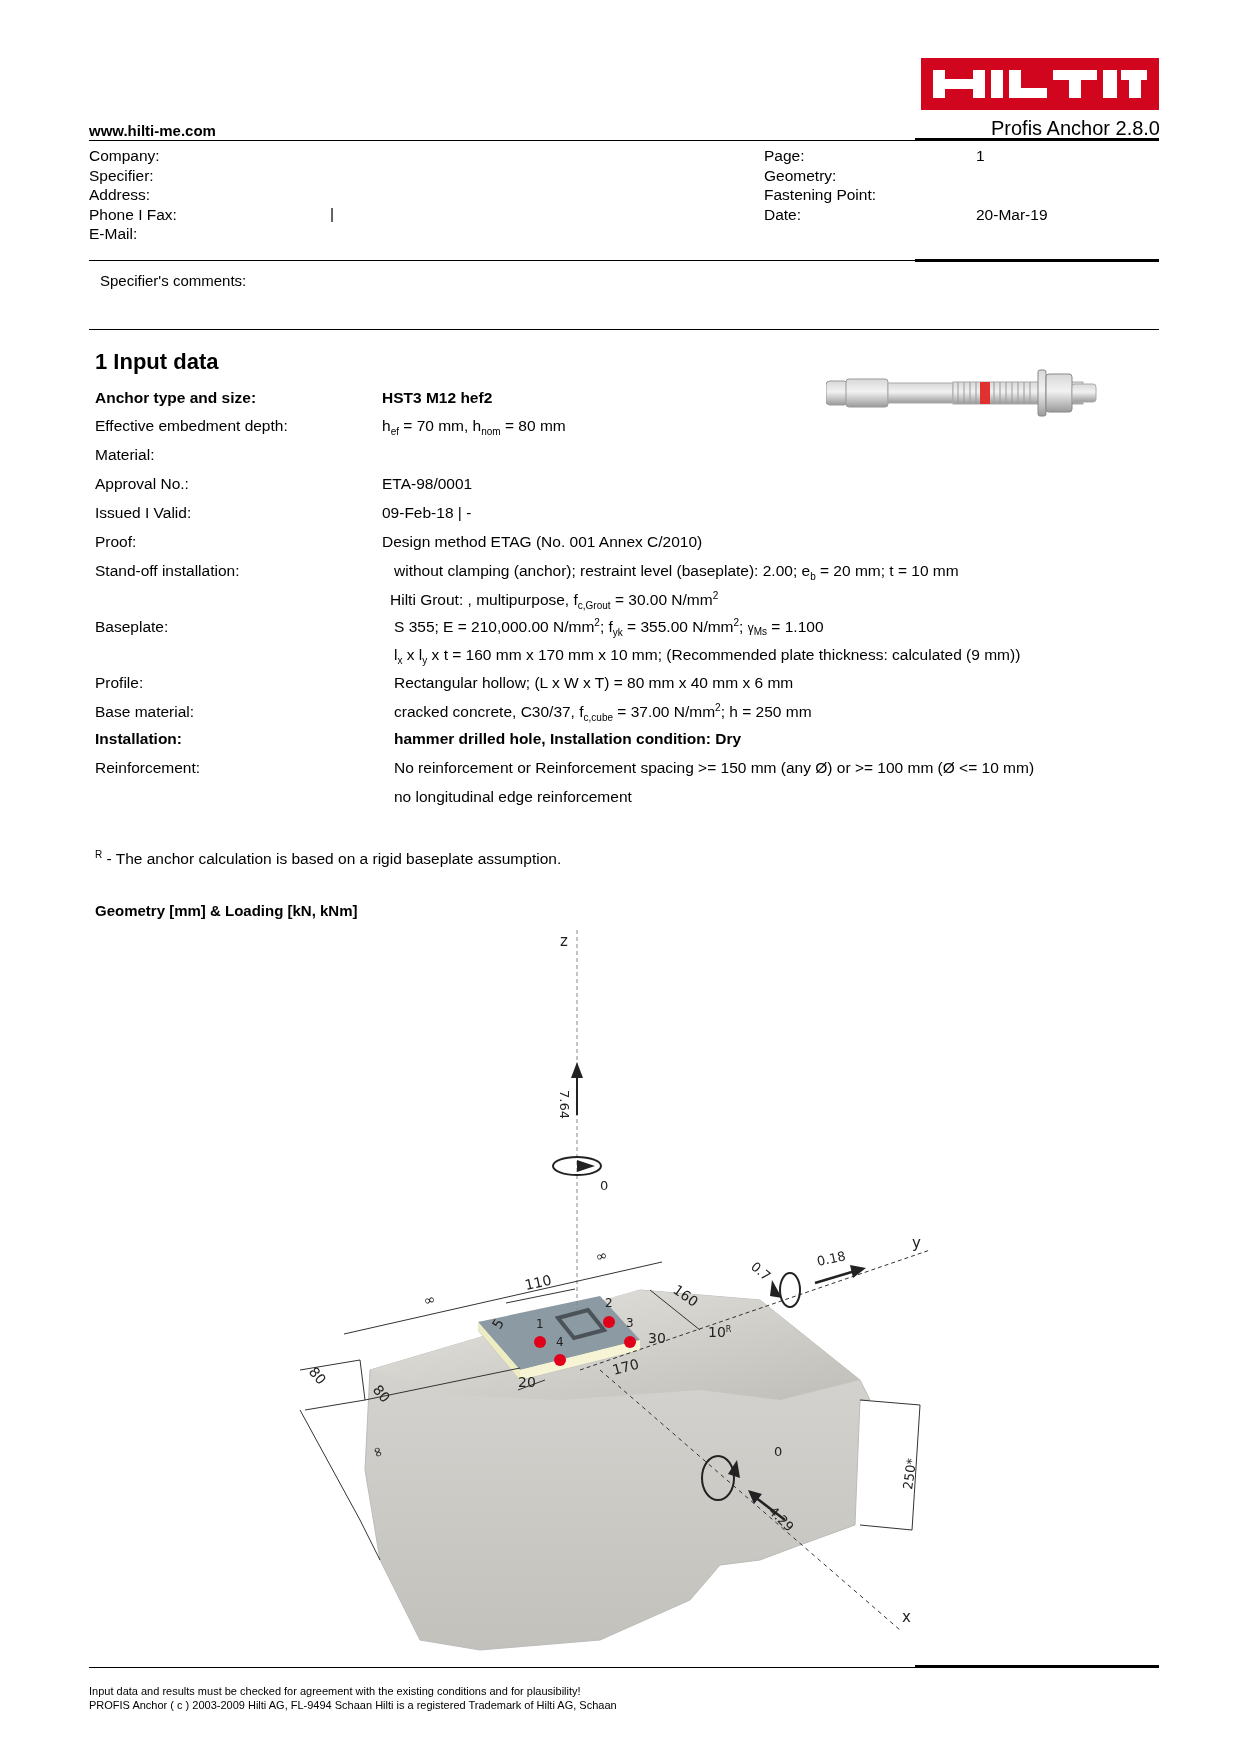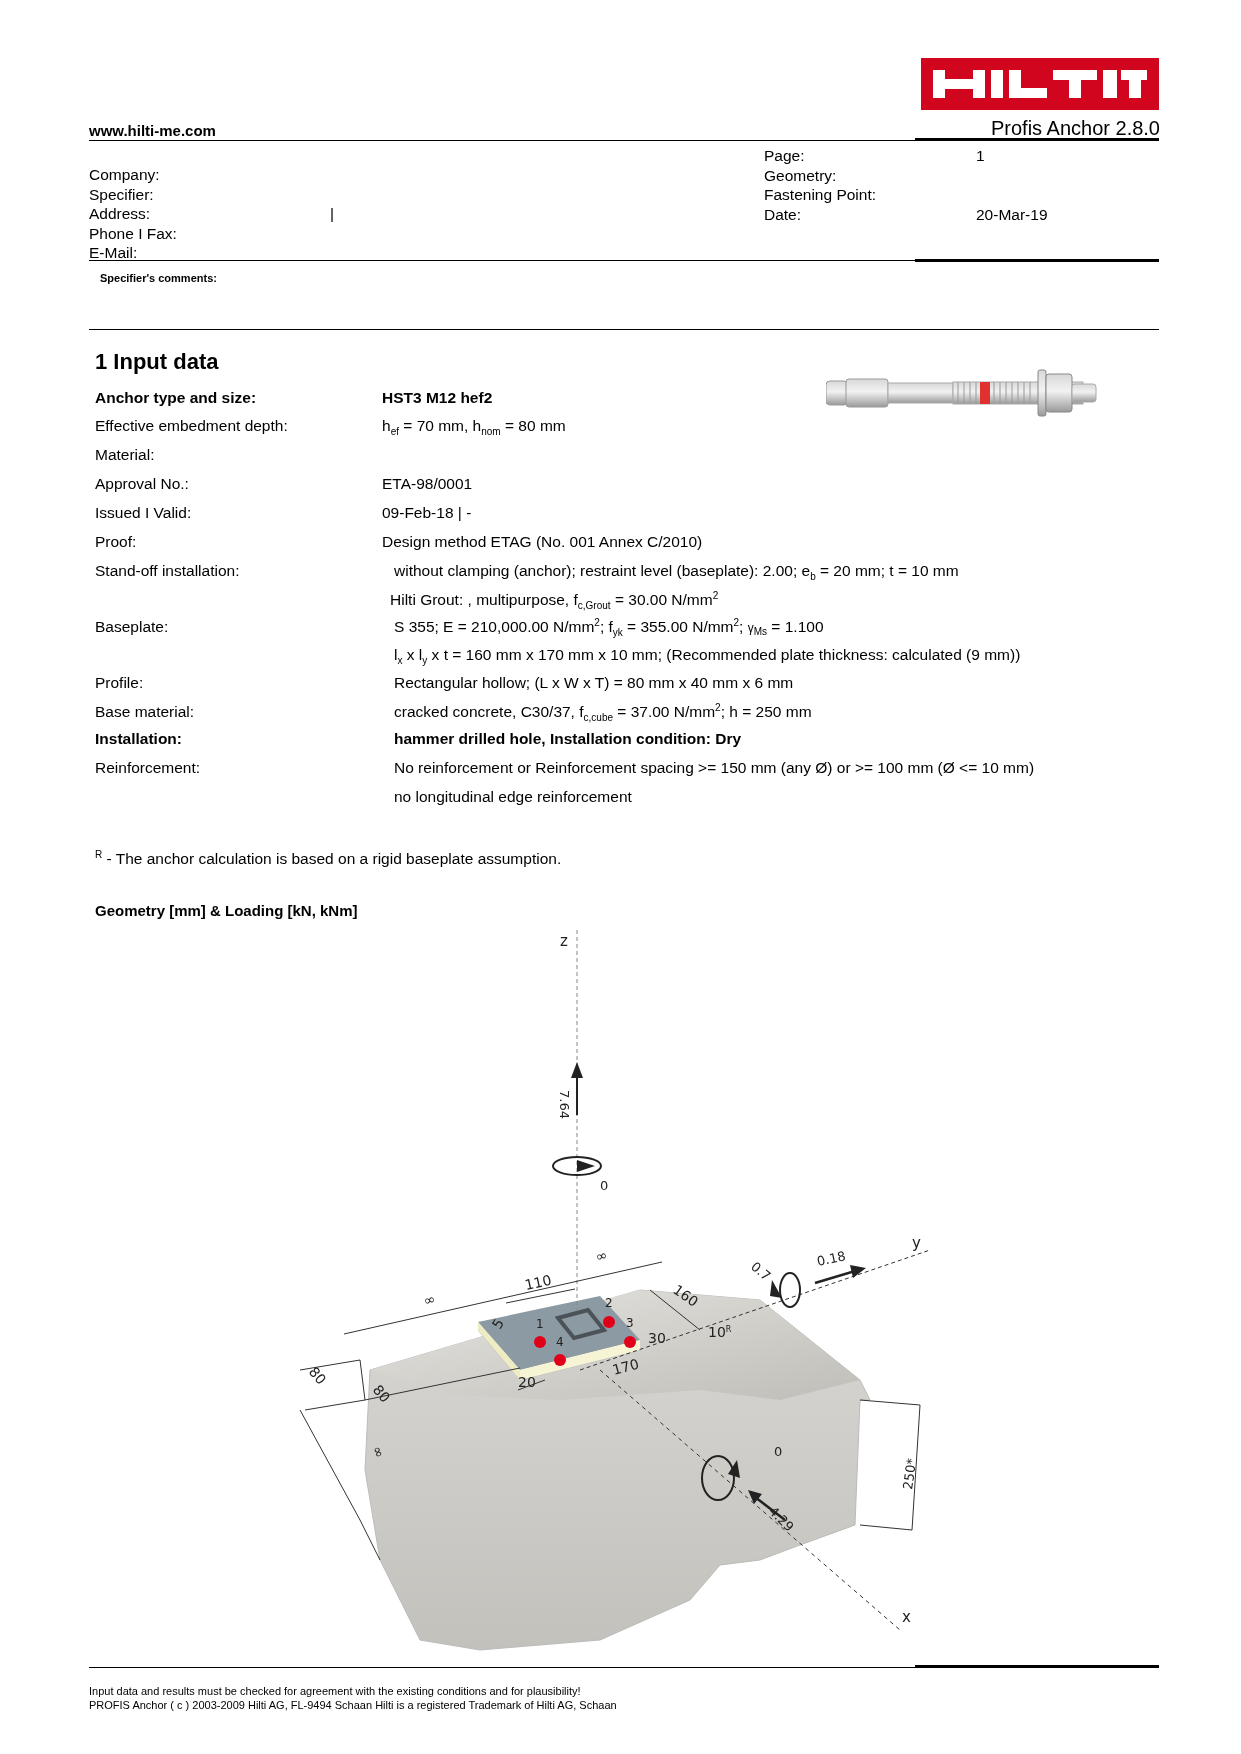--- a/index.html
+++ b/index.html
@@ -5,21 +5,21 @@
   html, body { margin: 0; padding: 0; background: #ffffff; }
   body { width: 1241px; height: 1754px; position: relative; font-family: "Liberation Sans", sans-serif; color: #000; overflow: hidden; }
   .abs { position: absolute; }
   .logo { left: 921px; top: 58px; width: 238px; height: 52px; background: #d2051e; }
   .url { left: 89px; top: 122px; font-size: 15px; font-weight: bold; }
   .product { left: 970px; top: 117px; font-size: 20px; font-weight: normal; margin-left: 21px; }
   .hr { height: 1px; background: #000; }
   .hr-thick { height: 3px; background: #000; }
   .meta { font-size: 15.5px; line-height: 19.5px; }
   .meta div { height: 19.5px; white-space: nowrap; }
-  .comments { left: 100px; top: 272px; font-size: 11px; font-weight: bold; }
+  .comments { left: 100px; top: 272px; font-size: 15px; font-weight: normal; }
   .section-title { left: 95px; top: 349px; font-size: 22px; font-weight: bold; }
   .row { position: absolute; left: 95px; font-size: 15.5px; white-space: nowrap; }
   .row .lbl { position: absolute; left: 0; }
   .row .val { position: absolute; left: 287px; }
   .bold { font-weight: bold; }
   sub, sup { font-size: 10px; line-height: 0; }
   .note { left: 95px; top: 850px; font-size: 15.5px; }
   .geom-title { left: 95px; top: 902px; font-size: 15px; font-weight: bold; }
   .footer { left: 89px; top: 1684px; font-size: 11px; line-height: 14px; }
   .anchor-img { left: 826px; top: 362px; width: 300px; height: 60px; }
@@ -46,21 +46,21 @@
     </g>
   </svg>
 </div>
 
 <div class="abs url">www.hilti-me.com</div>
 <div class="abs product">Profis Anchor 2.8.0</div>
 
 <div class="abs hr" style="left:89px; top:140px; width:826px;"></div>
 <div class="abs hr-thick" style="left:915px; top:138px; width:244px;"></div>
 
-<div class="abs meta" style="left:89px; top:146px;margin-top:19px;">
+<div class="abs meta" style="left:89px; top:146px;">
   <div>Company:</div>
   <div>Specifier:</div>
   <div>Address:</div>
   <div>Phone I Fax:</div>
   <div>E-Mail:</div>
 </div>
 <div class="abs meta" style="left:330px; top:204px;">|</div>
 
 <div class="abs meta" style="left:738px; top:146px;margin-left:26px;">
   <div>Page:</div>

